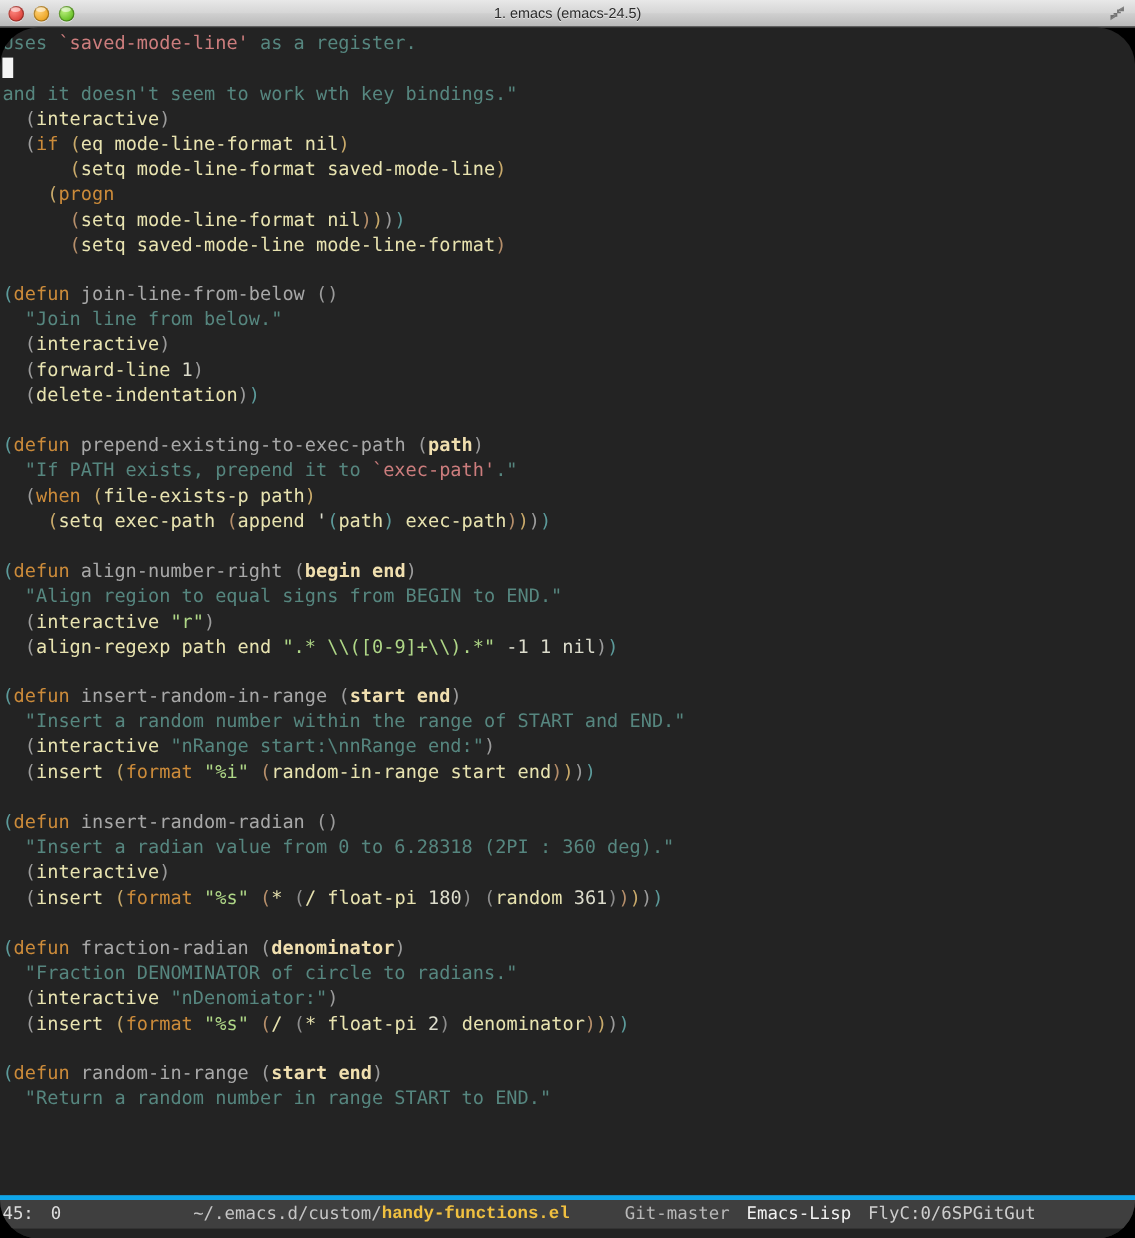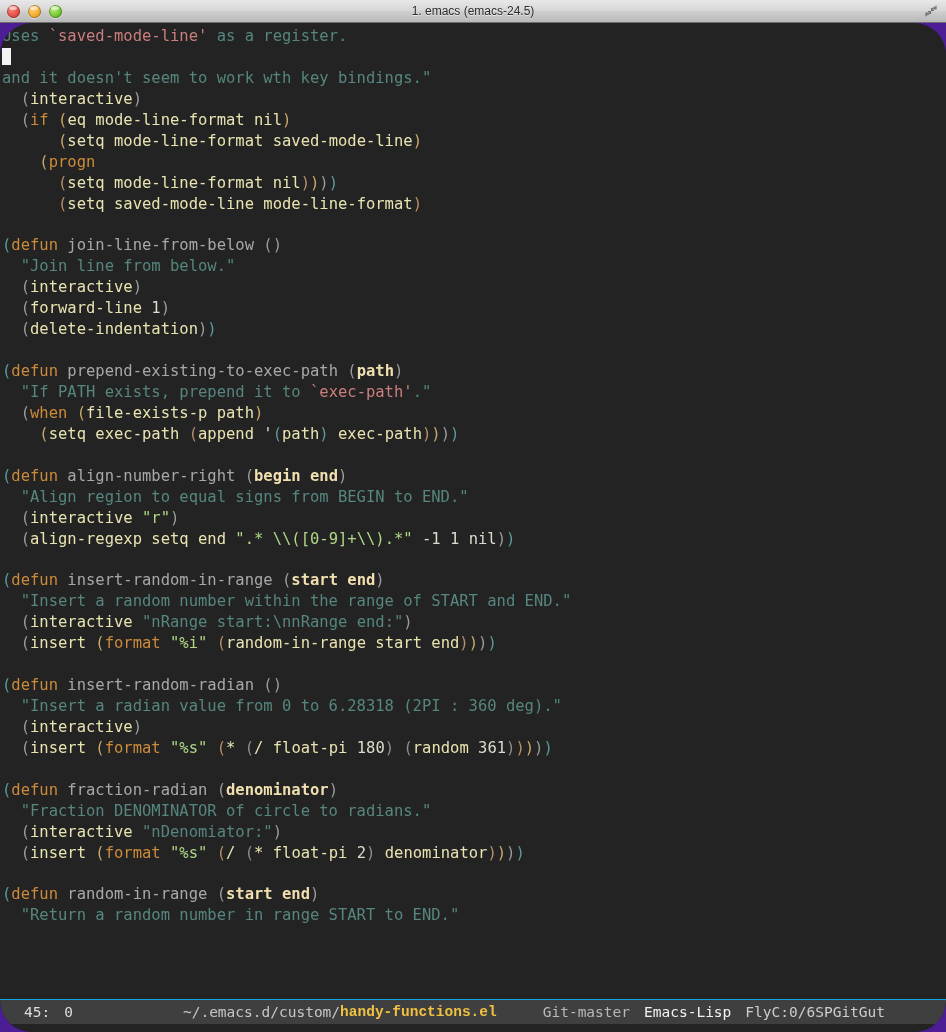--- a/index.html
+++ b/index.html
@@ -12,21 +12,21 @@
     height: 1032px;
     overflow: hidden;
     font-family: "DejaVu Sans Mono", monospace;
   }
 
   
   #window {
     width: 946px;
     height: 1032px;
     position: relative;
-    background: #4c1d95;
+    background: #000000;
     display: flex;
     flex-direction: column;
   }
   #titlebar {
     height: 22px;
     flex: 0 0 22px;
     position: relative;
     background: linear-gradient(to bottom, #e8e8e8 0%, #d6d6d6 48%, #cfcfcf 52%, #b9b9b9 100%);
     border-bottom: 1px solid #6e6e6e;
     display: flex;
@@ -127,28 +127,28 @@
     height: 17px;
     background: #f4f4f4;
     vertical-align: -3px;
   }
 
   
   #mode-line {
     flex: 0 0 24px;
     height: 24px;
     background: #3f3f3f;
-    border-top: 1px solid #0ea5e9;
+    border-top: 4px solid #0ea5e9;
     display: flex;
     align-items: center;
     font-size: 14.5px;
     color: #cfcfcf;
     white-space: pre;
     overflow: hidden;
-    padding-left: 24px;
+    padding-left: 2px;
   }
   #ml-pos     { color: #dcdcdc; }
   #ml-dir     { color: #c6c6c6; }
   #ml-file    { color: #f0c040; font-weight: bold; font-family: Liberation Mono, monospace; }
   #ml-vc      { color: #b8b8b8; }
   #ml-major   { color: #f2f2f2; }
   #ml-minor   { color: #cdcdcd; }
   .ml-gap-1 { display:inline-block; width:38px; }
   .ml-gap-2 { display:inline-block; width:46px; }
   .ml-gap-3 { display:inline-block; width:14px; }
@@ -225,21 +225,21 @@
       <div class="line">    <span class="p3">(</span><span class="sym">setq exec-path </span><span class="p4">(</span><span class="sym">append </span><span class="plain">'</span><span class="p1">(</span><span class="sym">path</span><span class="p1">)</span><span class="sym"> exec-path</span><span class="p4">)</span><span class="p3">)</span><span class="p2">)</span><span class="p1">)</span></div>
 
       <div class="line"> </div>
 
       <div class="line"><span class="p1">(</span><span class="kw">defun</span> <span class="fname">align-number-right</span> <span class="p2">(</span><span class="arg">begin end</span><span class="p2">)</span></div>
 
       <div class="line">  <span class="doc">"Align region to equal signs from BEGIN to END."</span></div>
 
       <div class="line">  <span class="p2">(</span><span class="sym">interactive </span><span class="str">"r"</span><span class="p2">)</span></div>
 
-      <div class="line">  <span class="p2">(</span><span class="sym">align-regexp setq end </span><span class="str">".* \\([0-9]+\\).*"</span><span class="num"> -1 1 nil</span><span class="p2">)</span><span class="p1">)</span></div>
+      <div class="line">  <span class="p2">(</span><span class="sym">align-regexp path end </span><span class="str">".* \\([0-9]+\\).*"</span><span class="num"> -1 1 nil</span><span class="p2">)</span><span class="p1">)</span></div>
 
       <div class="line"> </div>
 
       <div class="line"><span class="p1">(</span><span class="kw">defun</span> <span class="fname">insert-random-in-range</span> <span class="p2">(</span><span class="arg">start end</span><span class="p2">)</span></div>
 
       <div class="line">  <span class="doc">"Insert a random number within the range of START and END."</span></div>
 
       <div class="line">  <span class="p2">(</span><span class="sym">interactive </span><span class="doc">"nRange start:\nnRange end:"</span><span class="p2">)</span></div>
 
       <div class="line">  <span class="p2">(</span><span class="sym">insert </span><span class="p3">(</span><span class="kw">format</span> <span class="str">"%i"</span> <span class="p4">(</span><span class="sym">random-in-range start end</span><span class="p4">)</span><span class="p3">)</span><span class="p2">)</span><span class="p1">)</span></div>

